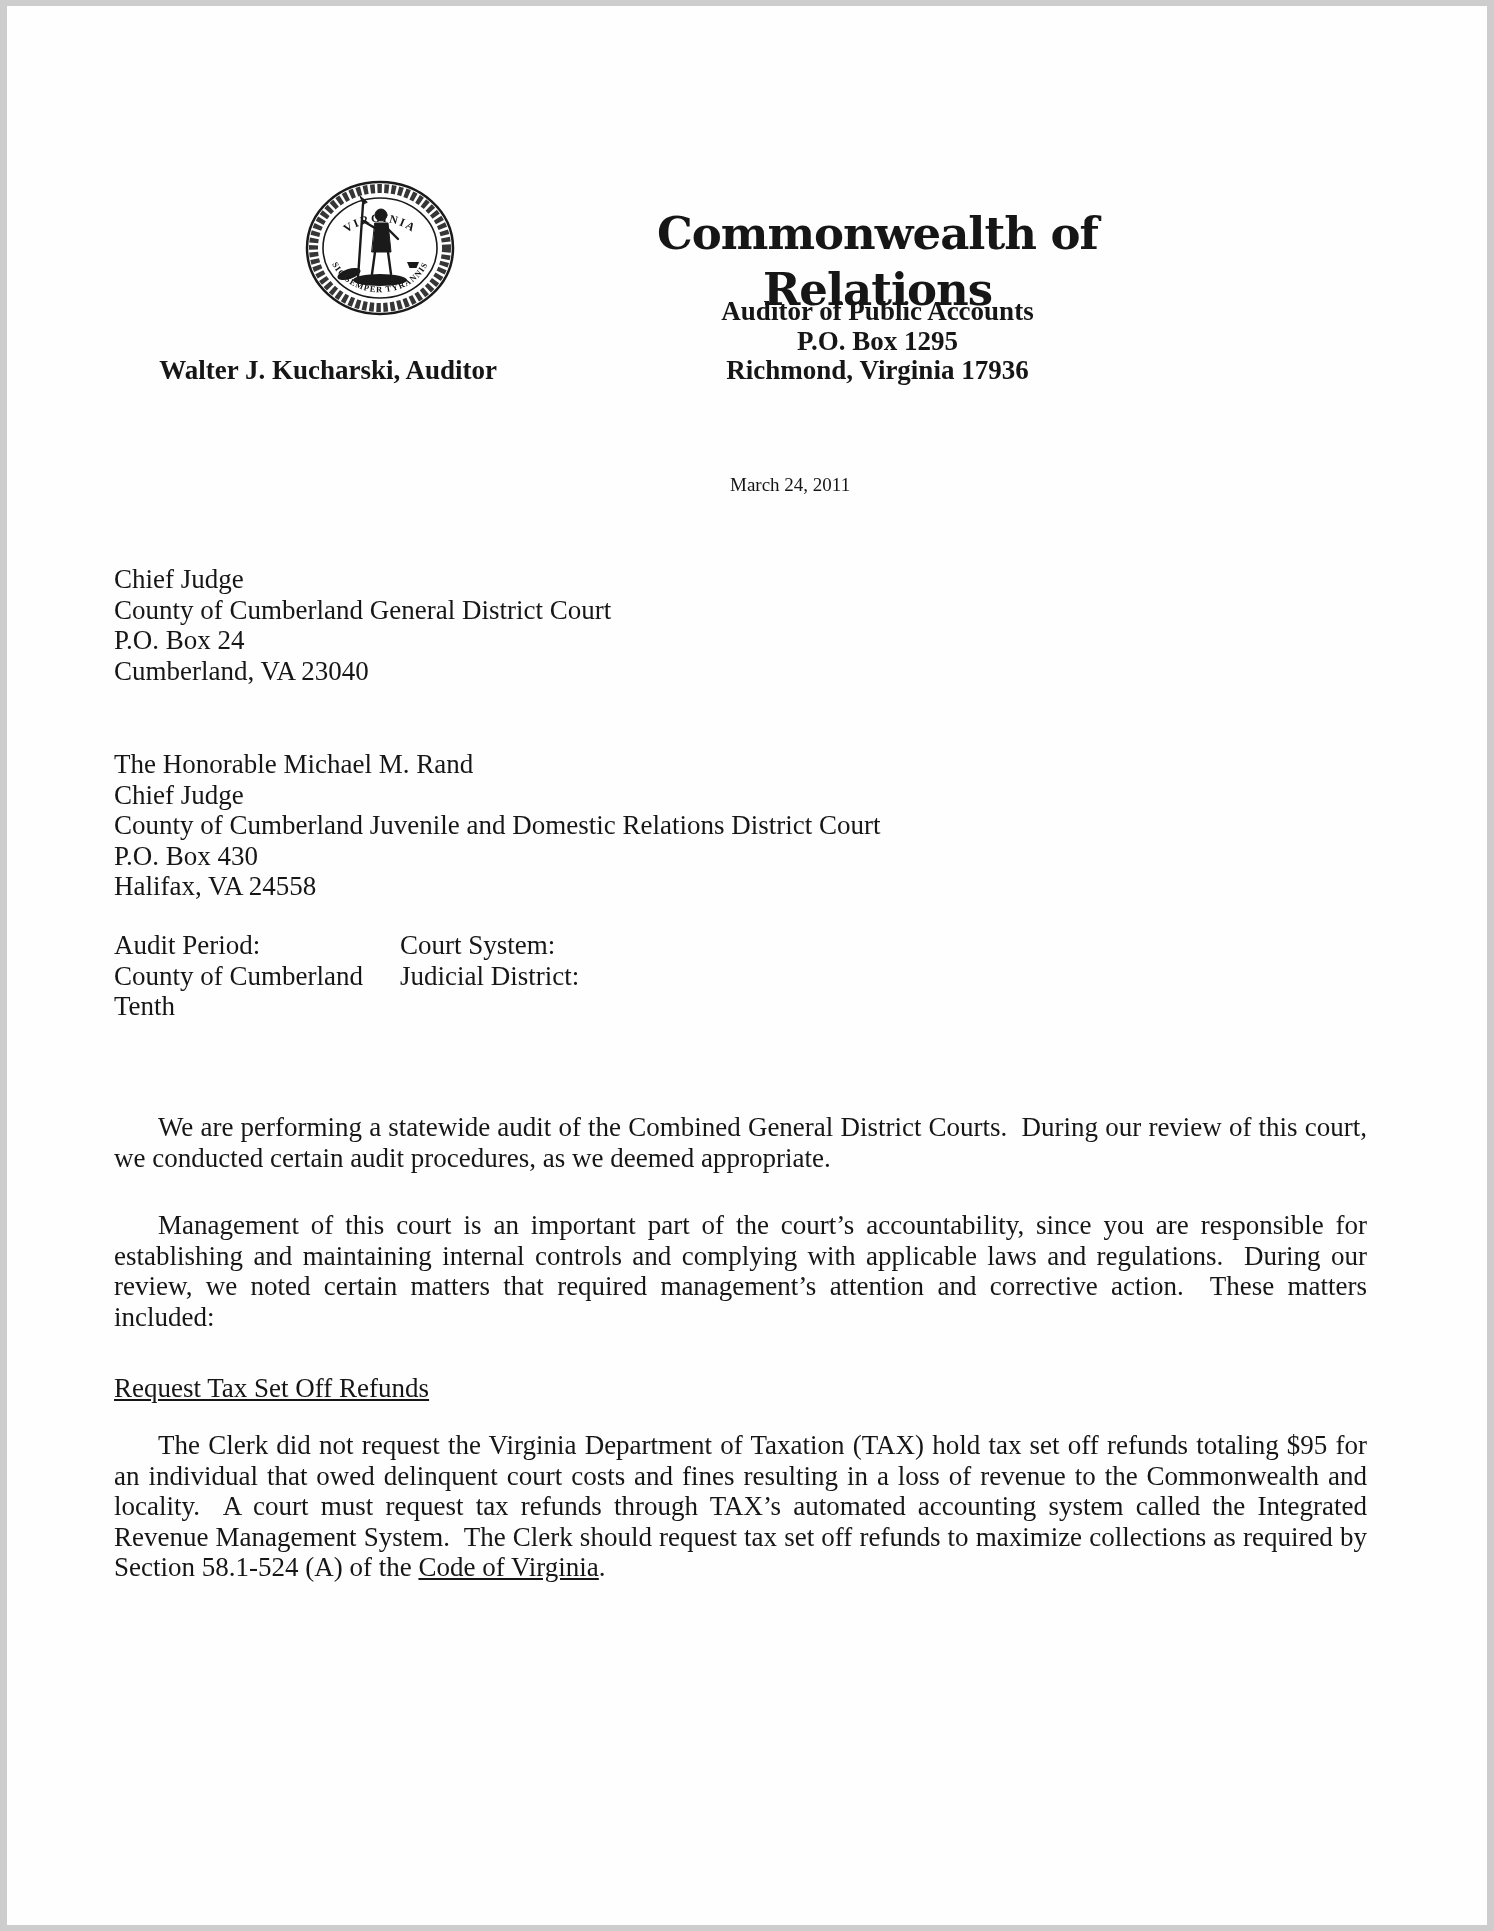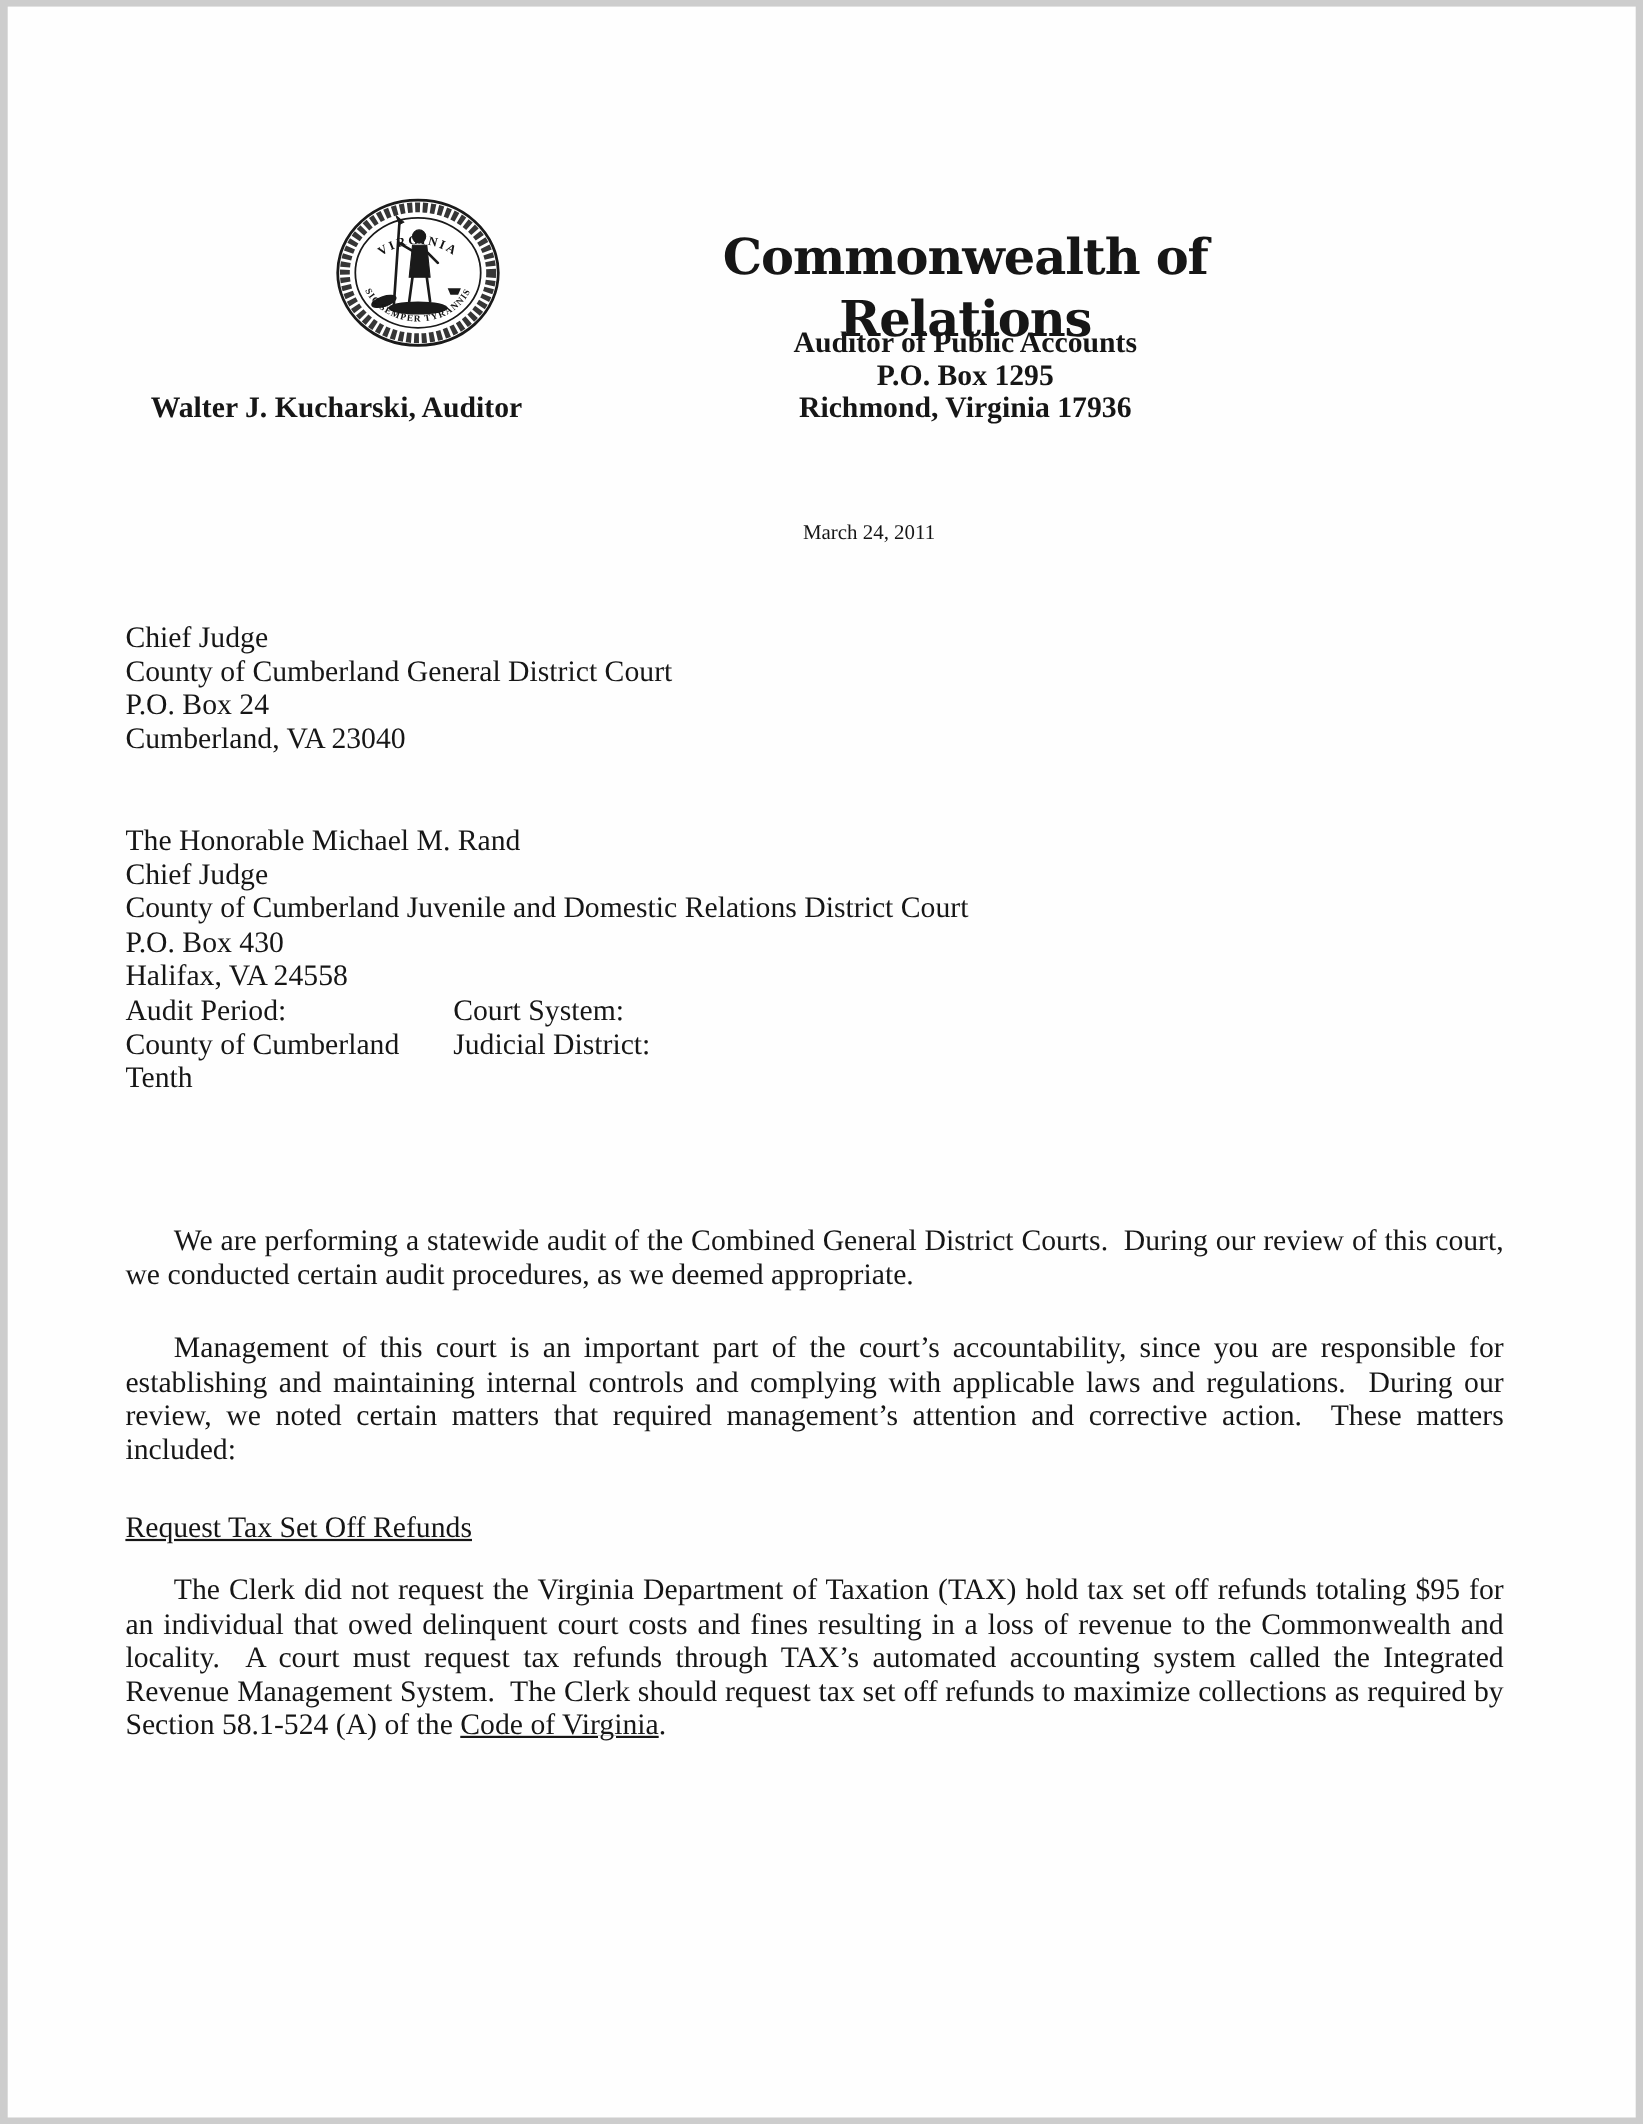--- a/index.html
+++ b/index.html
@@ -21,30 +21,30 @@
     left:548px;top:200px;width:645px;text-align:center;
     font-family:"DejaVu Serif","Liberation Serif",serif;
     font-weight:700;font-size:45px;letter-spacing:-1px;
     line-height:56px;
   }
   .office{
     left:548px;top:291px;width:645px;text-align:center;
     font-weight:700;font-size:27px;line-height:29.5px;
   }
   .auditor{
-    left:130px;top:349px;width:360px;text-align:left;
+    left:130px;top:349px;width:360px;text-align:right;
     font-weight:700;font-size:27px;
   }
   .date{left:723px;top:468px;font-size:19px;}
   .addr{left:107px;font-size:27px;line-height:30.5px;}
   .addr1{top:558px;}
   .addr2{top:743px;}
   .audit{
-    left:107px;top:897px;font-size:27px;line-height:30.5px;
-    display:grid;grid-template-columns:286px auto;column-gap:12px;
+    left:107px;top:924px;font-size:27px;line-height:30.5px;
+    display:grid;grid-template-columns:286px auto;column-gap:0;
   }
   .bodytext{
     left:107px;width:1253px;font-size:27px;line-height:30.6px;
     text-align:justify;white-space:pre-wrap;
   }
   .indent{text-indent:44px;}
   .p1{top:1106px;}
   .p2{top:1204px;}
   .p3{top:1424px;}
   .heading{

